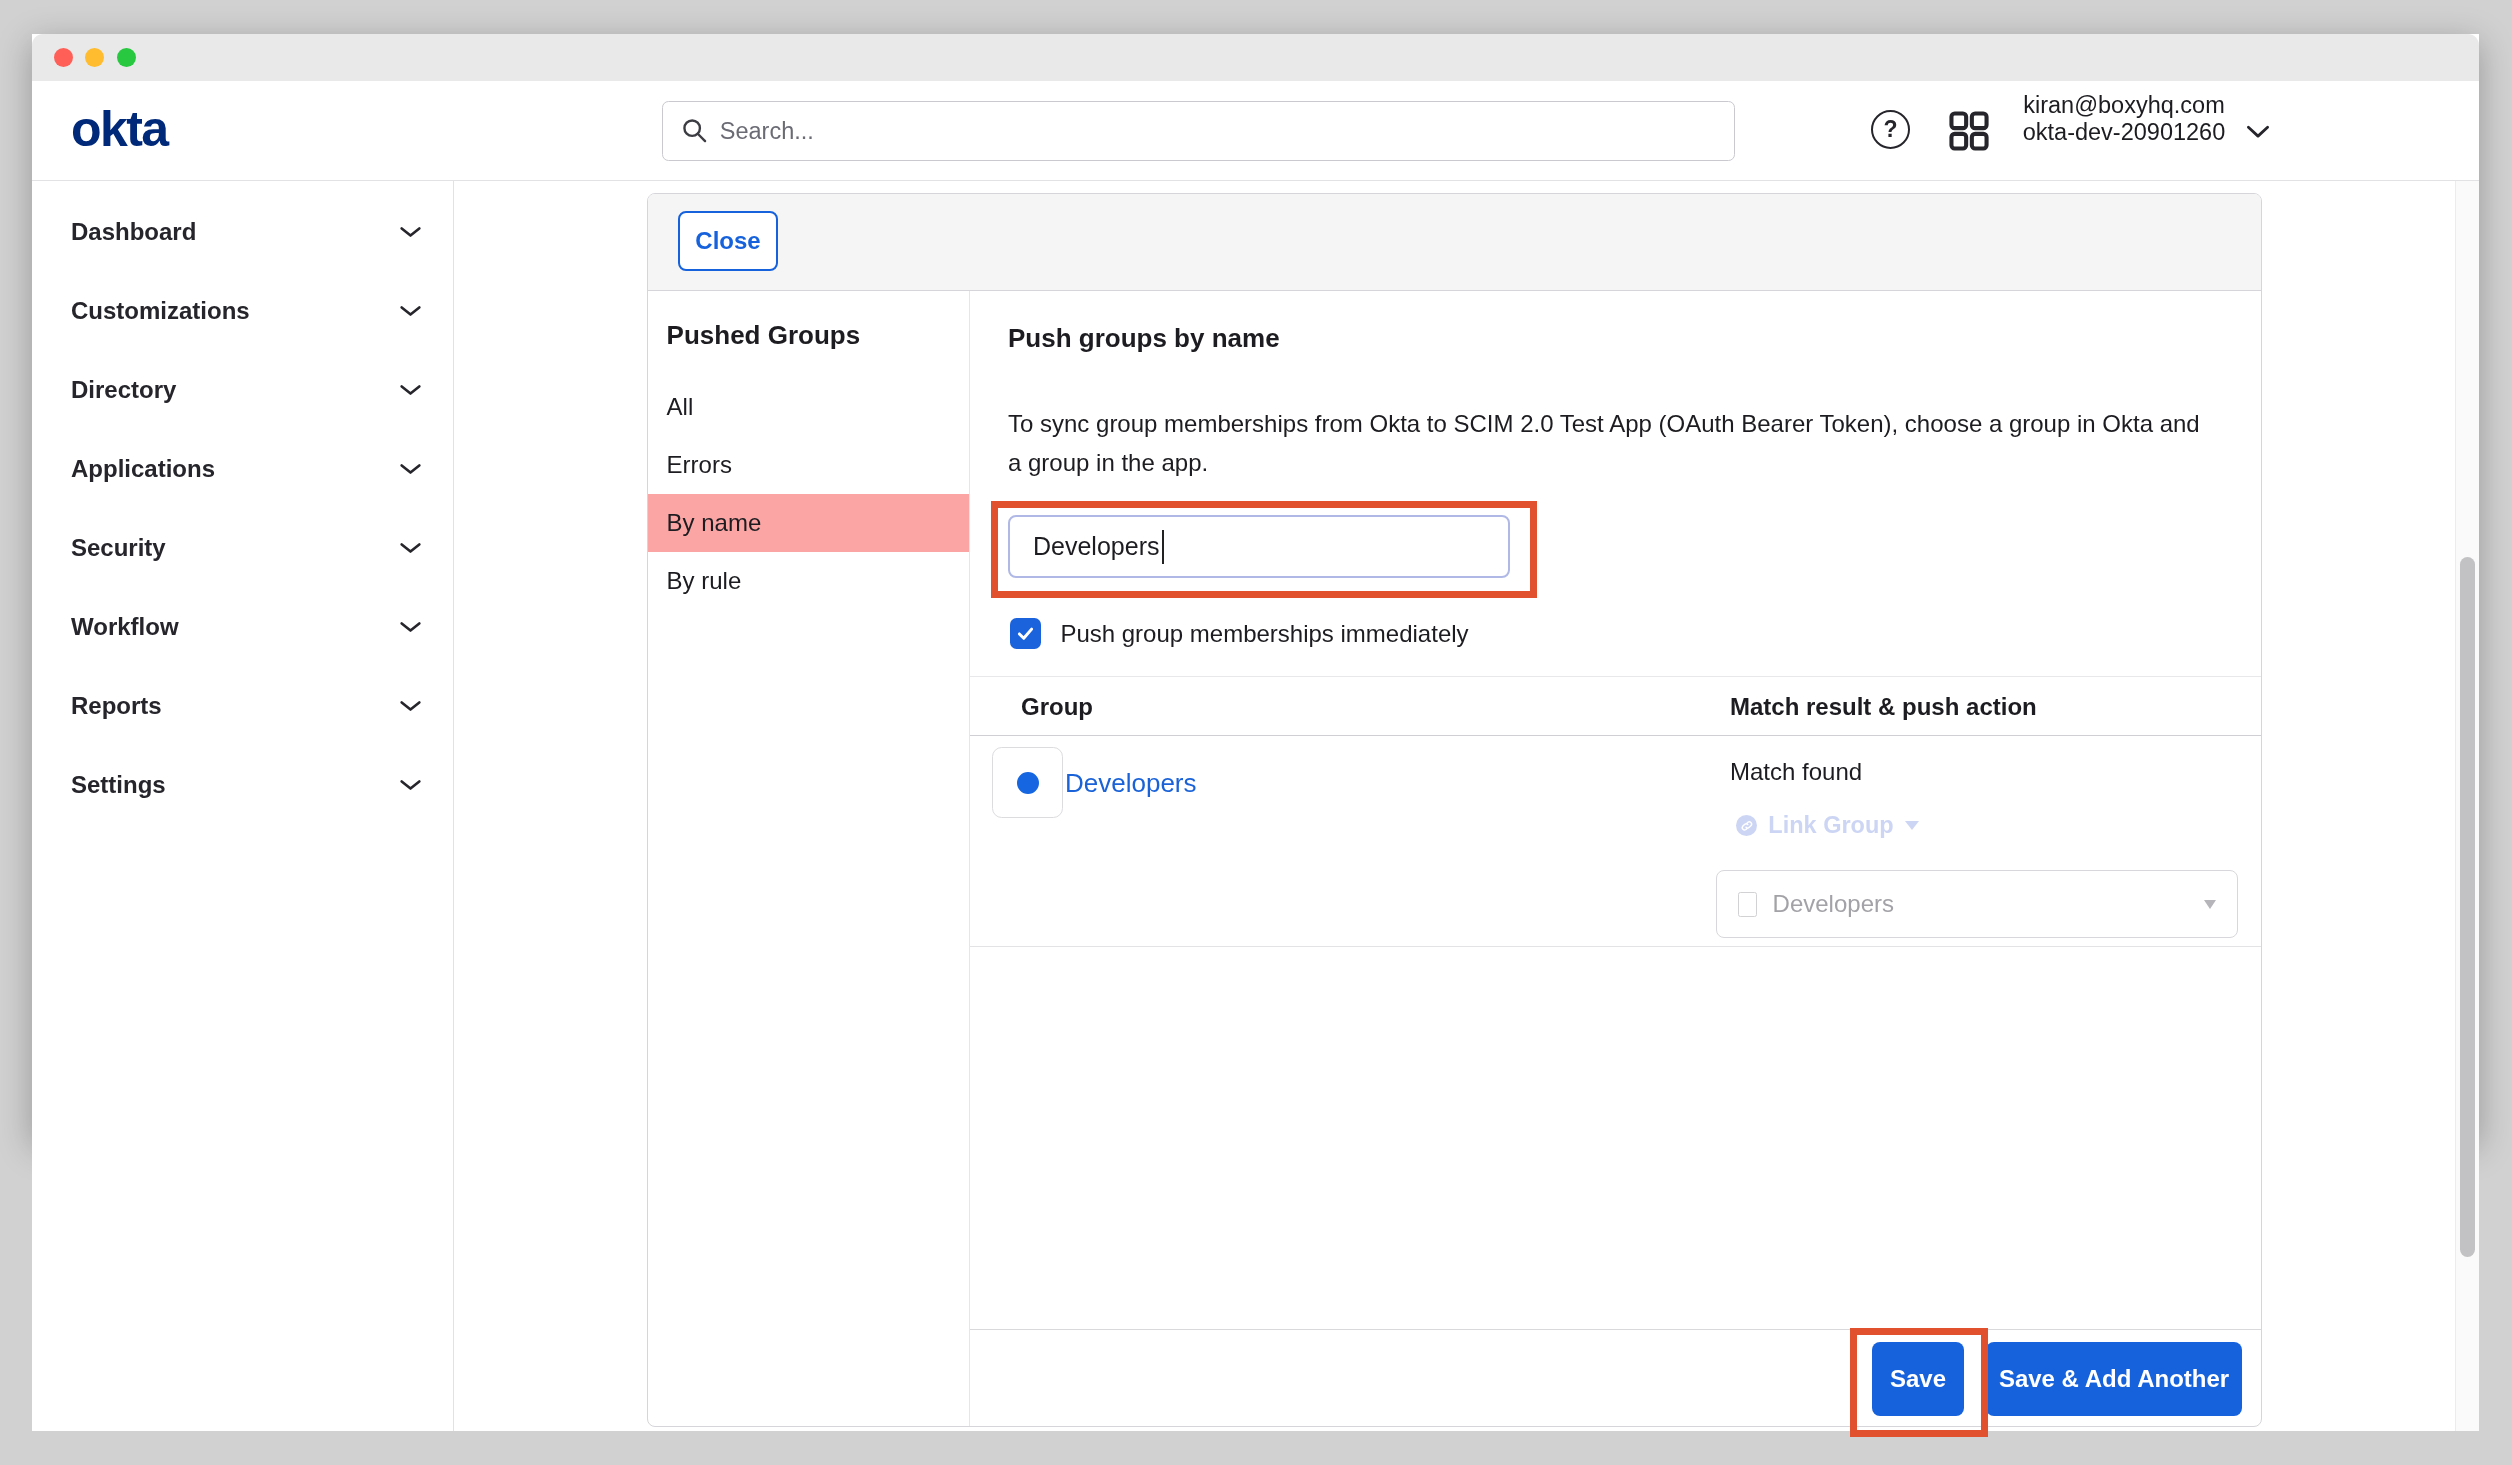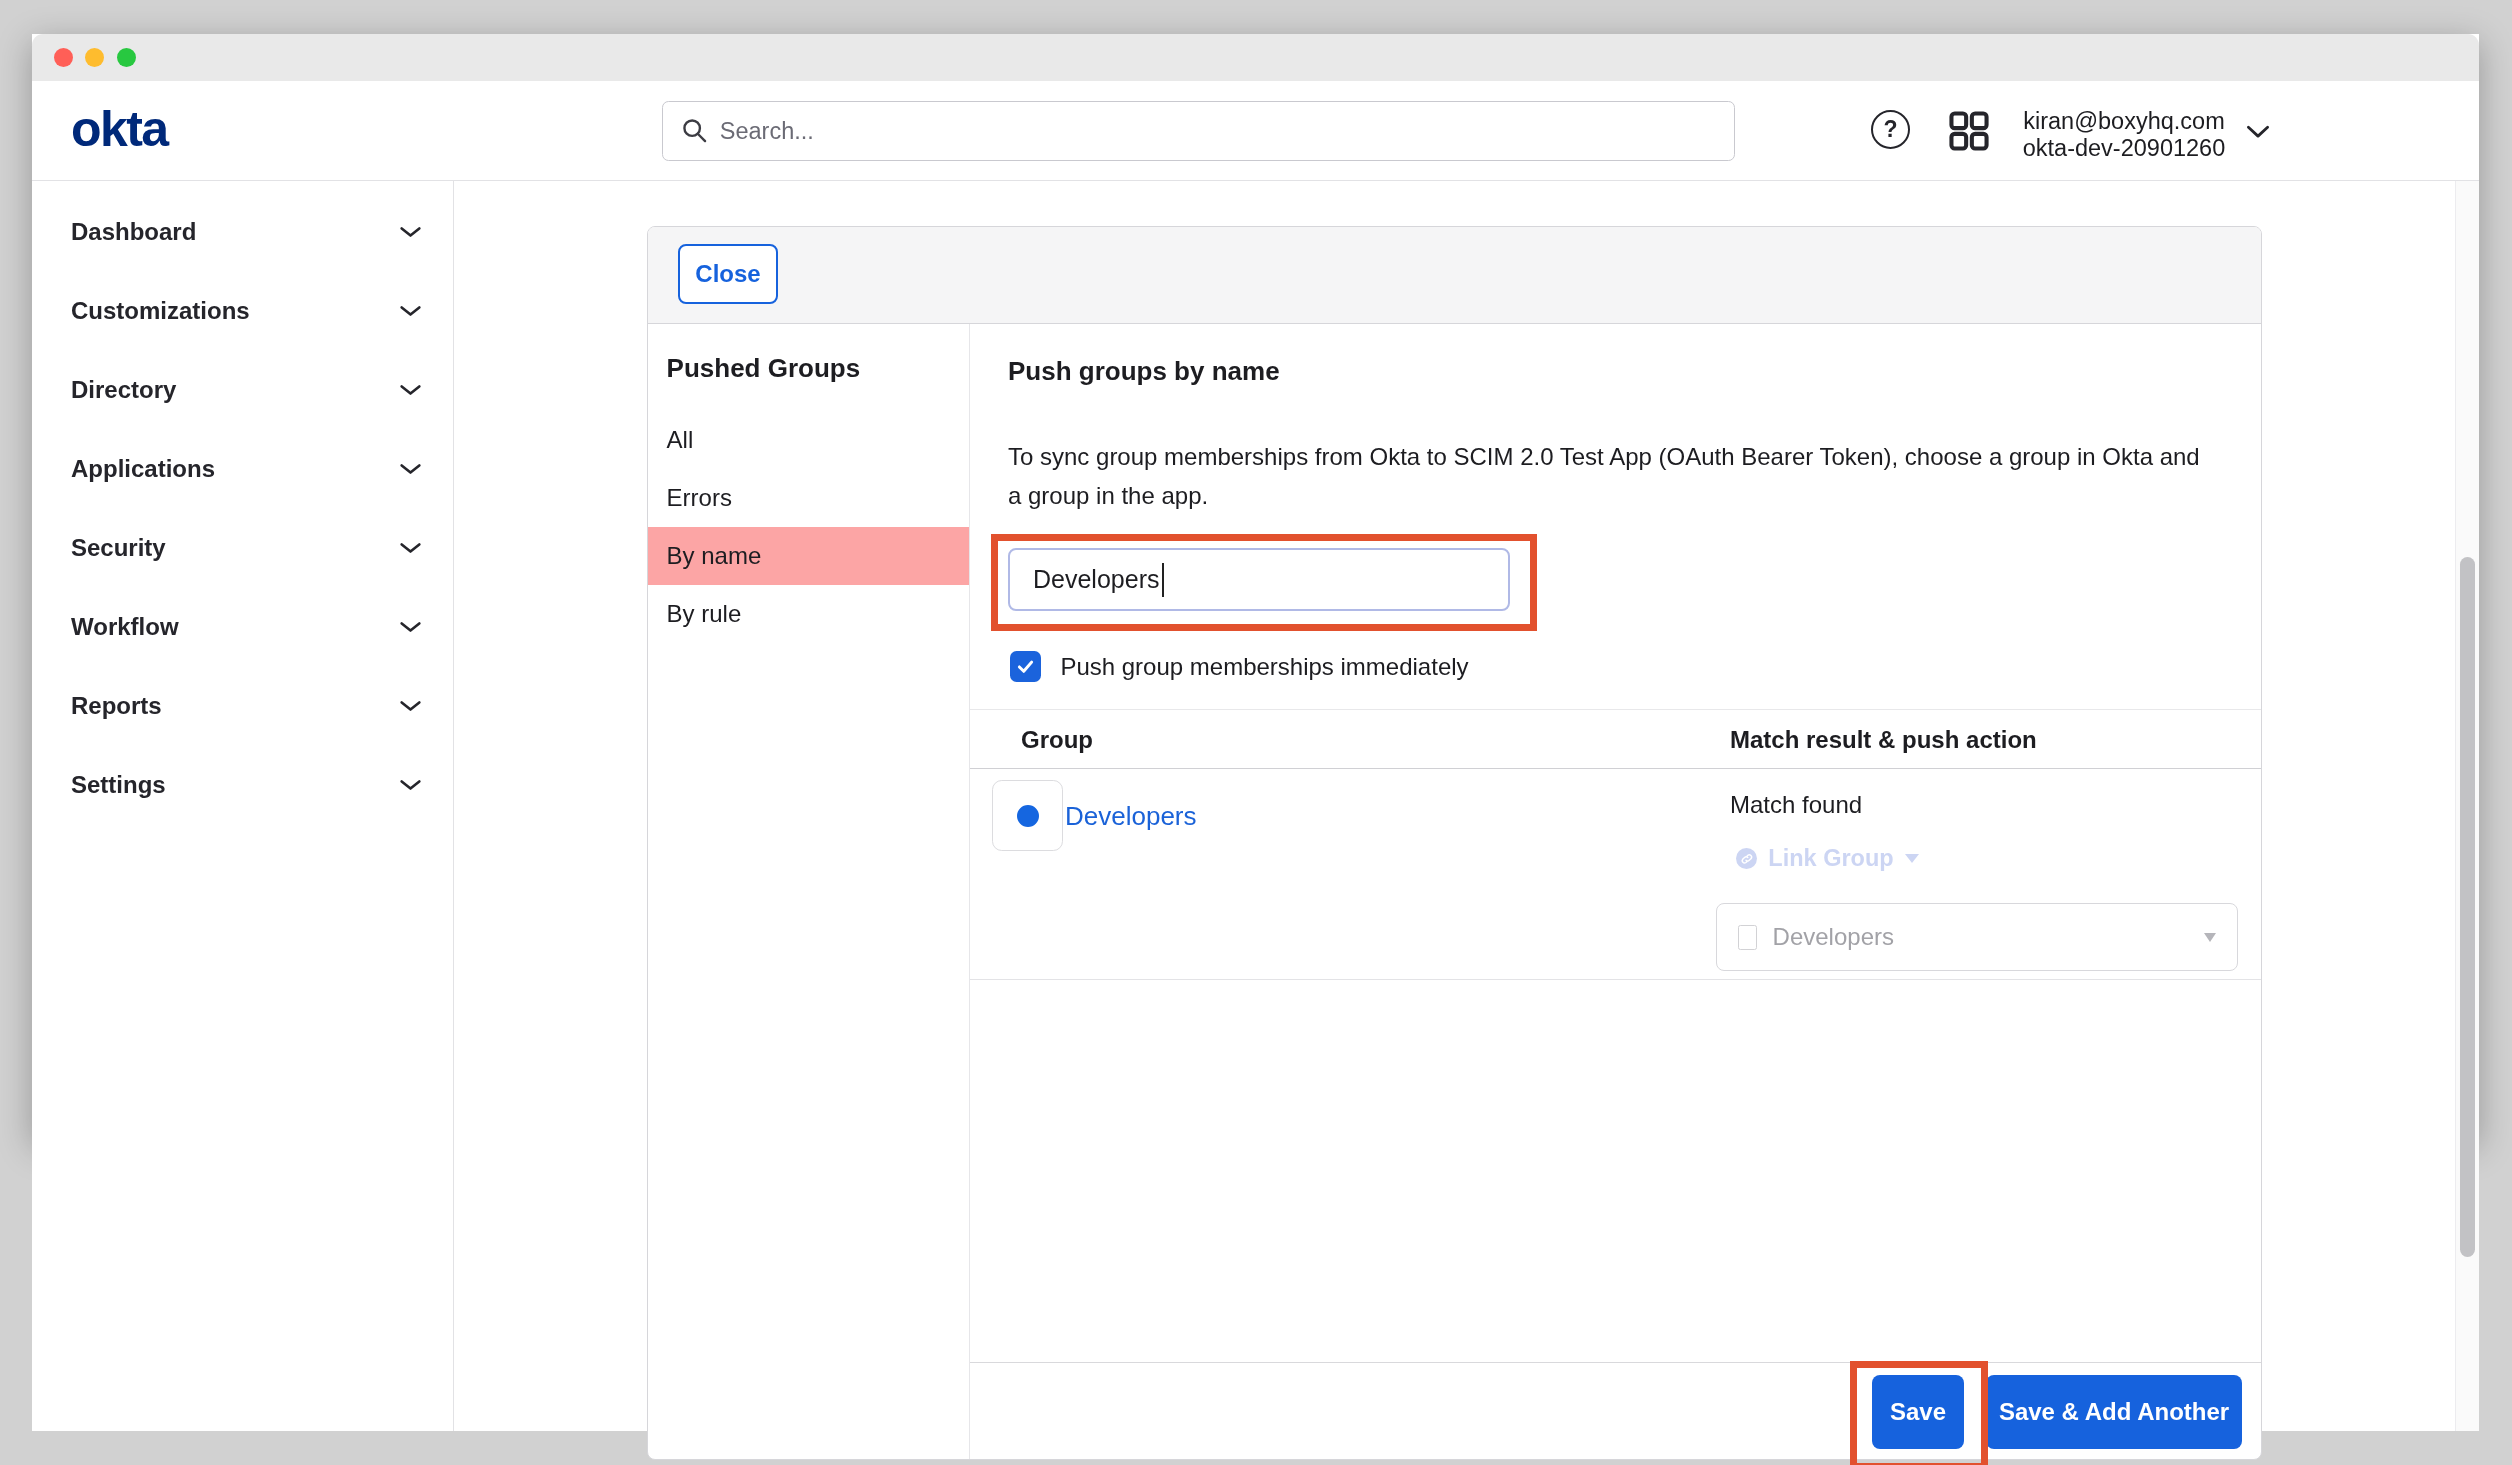--- a/index.html
+++ b/index.html
@@ -41,21 +41,21 @@
   }
   .search-box input::placeholder { color:#6b6b75; }
   .help-btn {
     position:absolute; left:1839px; top:29px; width:39px; height:39px; border-radius:50%;
     border:2.8px solid #25252b; display:flex; align-items:center; justify-content:center;
     font-size:23px; font-weight:700; color:#25252b; background:#fff; cursor:pointer;
   }
   .grid-btn { position:absolute; left:1917px; top:30px; width:40px; height:40px; cursor:pointer; }
   .user-block {
     position:absolute; left:1973px; top:11.3px; width:238px; text-align:center;
-    font-size:23.5px; line-height:27px; color:#1d1d21; cursor:pointer;margin-top:16px;
+    font-size:23.5px; line-height:27px; color:#1d1d21; cursor:pointer;
   }
   .user-chevron { position:absolute; left:2214px; top:43px; }
   
   .body-row { display:flex; height:1250px; }
   .sidebar {
     width:422px; border-right:1.6px solid #e2e2e5; padding-top:11.3px; background:#fff; flex:none;
   }
   .side-item {
     height:79px; display:flex; align-items:center; justify-content:space-between;
     padding:0 32px 0 39px; font-size:24px; font-weight:700; color:#25252b; cursor:pointer;
@@ -67,21 +67,21 @@
     background:#fafafa; border-left:0.8px solid #ececef;
   }
   .scroll-thumb {
     position:absolute; right:4px; top:376px; width:15.4px; height:700px;
     border-radius:8px; background:#c2c2c5;
   }
   
   .panel {
     position:absolute; left:193px; top:12px; width:1615px; height:1234px;
     border:1.6px solid #d6d6da; border-radius:8px; background:#fff;
-    display:flex; flex-direction:column;margin-top:33px;
+    display:flex; flex-direction:column;
   }
   .panel-toolbar {
     height:97px; background:#f5f5f6; border-bottom:1.6px solid #d6d6da;
     border-radius:6.5px 6.5px 0 0; position:relative; flex:none;
   }
   .close-btn {
     position:absolute; left:30px; top:17px; width:100px; height:60px;
     background:#fff; border:2.4px solid #1662dd; border-radius:8px;
     color:#1662dd; font-size:24px; font-weight:700;
     display:flex; align-items:center; justify-content:center; cursor:pointer;

